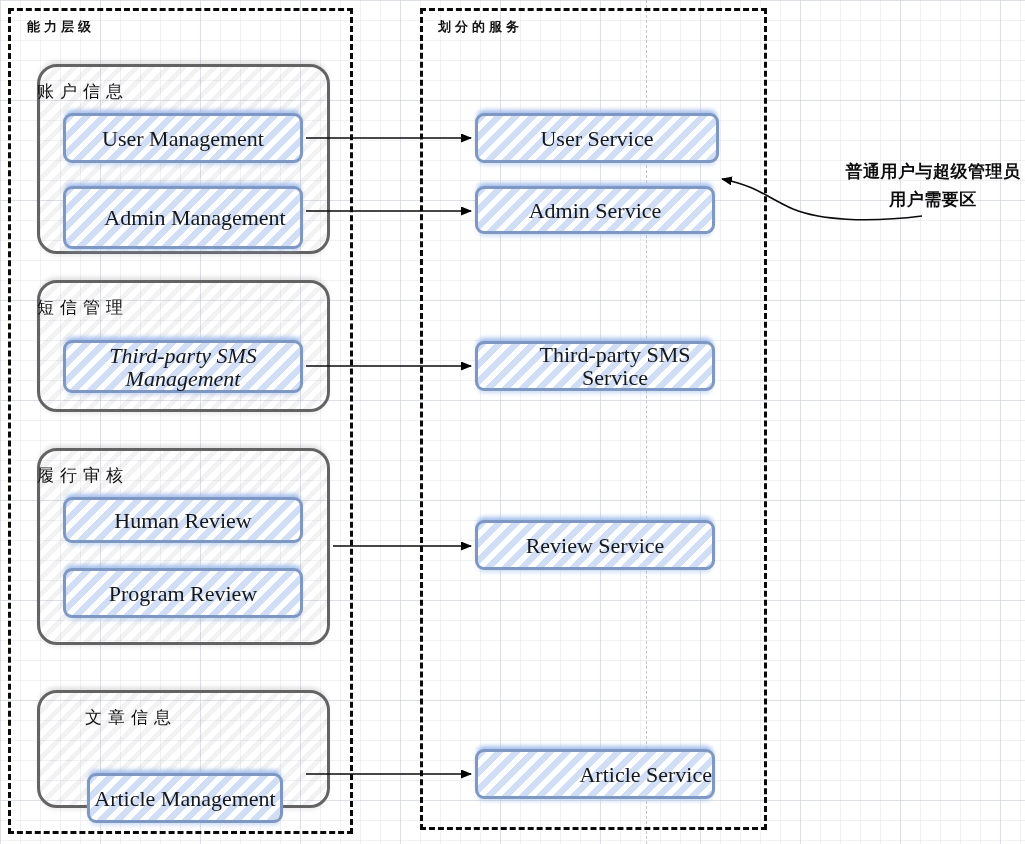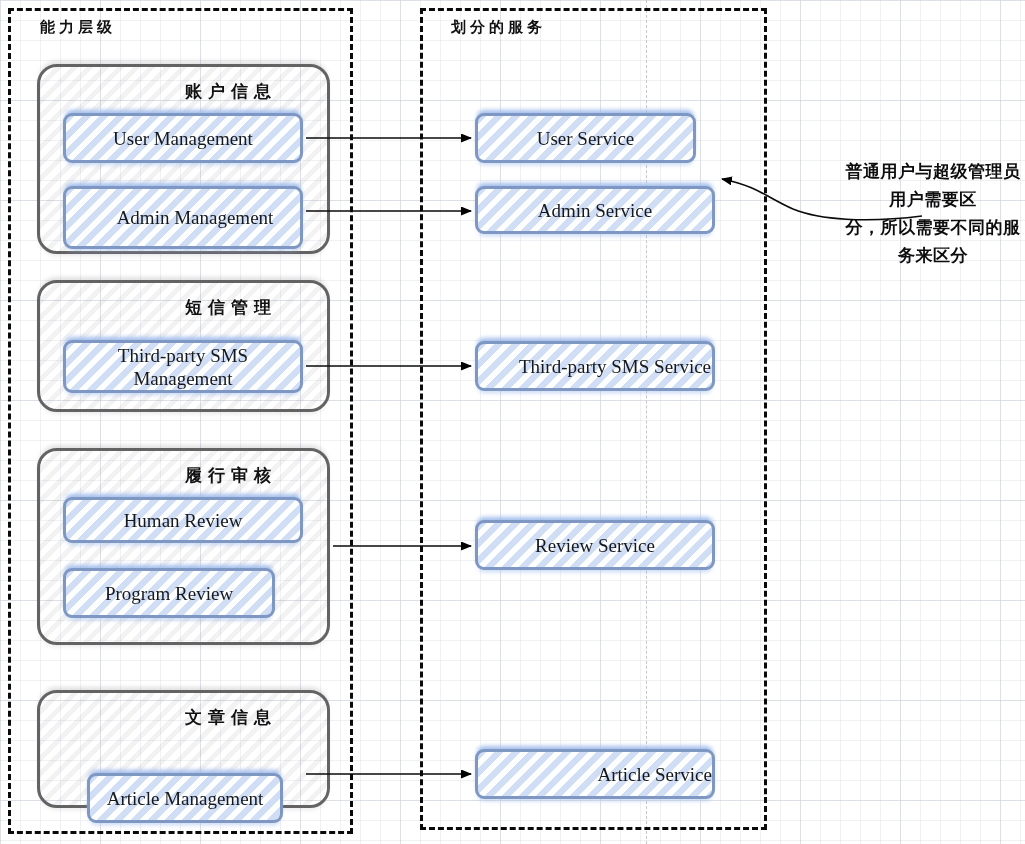--- a/index.html
+++ b/index.html
@@ -20,44 +20,44 @@
   .guide-line{
     position:absolute;left:646px;top:0;height:844px;width:0;
     border-left:1px dashed #c6c6c6;z-index:0;
   }
   .container{
     position:absolute;border:3px dashed #0a0a0a;background:transparent;
     box-sizing:border-box;z-index:1;
   }
   .ctitle{
     position:absolute;font-family:"DejaVu Sans","Liberation Sans",sans-serif;
-    font-weight:bold;font-size:15px;letter-spacing:4px;color:#111;z-index:2;white-space:nowrap;margin-left:13px;
+    font-weight:bold;font-size:13px;letter-spacing:4px;color:#111;z-index:2;white-space:nowrap;
   }
   .group{
     position:absolute;box-sizing:border-box;z-index:1;
     border:3.5px solid #636363;border-radius:20px;
     background-image:repeating-linear-gradient(135deg, rgba(130,130,135,.10) 0 5px, rgba(255,255,255,0) 5px 11px);
     box-shadow:0 -5px 4px -2px rgba(90,90,95,.18), 0 5px 4px -3px rgba(90,90,95,.12);
   }
   .gtitle{
-    position:absolute;width:240px;text-align:right;
+    position:absolute;width:240px;text-align:left;
     font-family:"DejaVu Sans","Liberation Sans",sans-serif;
-    font-weight:bold;font-size:17px;letter-spacing:6px;color:#111;z-index:2;white-space:nowrap;
+    font-weight:normal;font-size:17px;letter-spacing:6px;color:#111;z-index:2;white-space:nowrap;
   }
   .node{
     position:absolute;box-sizing:border-box;z-index:2;
     border:3px solid #7e97c3;border-radius:9px;
     background-color:#fdfeff;
     background-image:repeating-linear-gradient(135deg, rgba(147,178,231,.42) 0 6px, rgba(255,255,255,.15) 6px 12px);
     box-shadow:0 -5px 4px -2px rgba(158,188,235,.95), 0 5px 4px -3px rgba(158,188,235,.55);
     display:flex;align-items:center;justify-content:center;text-align:center;
-    font-size:19px;line-height:23px;color:#15181d;
+    font-size:22px;line-height:23px;color:#15181d;
   }
   .node .lbl{display:block;}
-  .node.wrap{padding:0 26px;}
+  .node.wrap{padding:0 26px;font-style:italic;}
   .annotation{
     position:absolute;left:840px;top:157px;width:186px;z-index:2;
     font-family:"DejaVu Sans","Liberation Sans",sans-serif;
     font-weight:bold;font-size:17px;letter-spacing:.5px;line-height:28px;
     text-align:center;color:#0d0d0d;
   }
   svg.arrows{position:absolute;left:0;top:0;z-index:5;pointer-events:none;}
 </style>
 </head>
 <body>
@@ -85,49 +85,48 @@
   <div class="gtitle" style="left:37px;top:296px;">短信管理</div>
   <div class="node wrap" style="left:63px;top:340px;width:240px;height:53px;">
     <span class="lbl">Third-party SMS Management</span>
   </div>
 
   <div class="group" style="left:37px;top:448px;width:293px;height:197px;"></div>
   <div class="gtitle" style="left:37px;top:464px;">履行审核</div>
   <div class="node" style="left:63px;top:497px;width:240px;height:46px;">
     <span class="lbl">Human Review</span>
   </div>
-  <div class="node" style="left:63px;top:568px;width:212px;height:50px;">
+  <div class="node" style="left:63px;top:568px;width:240px;height:50px;">
     <span class="lbl">Program Review</span>
   </div>
 
   <div class="group" style="left:37px;top:690px;width:293px;height:118px;"></div>
-  <div class="gtitle" style="left:37px;top:706px;">文章信息</div>
+  <div class="gtitle" style="left:37px;top:706px;padding-left:48px;">文章信息</div>
   <div class="node" style="left:63px;top:773px;width:196px;height:50px;margin-left:24px;">
     <span class="lbl">Article  Management</span>
   </div>
 
-  <div class="node" style="left:475px;top:113px;width:221px;height:50px;">
+  <div class="node" style="left:475px;top:113px;width:244px;height:50px;">
     <span class="lbl">User  Service</span>
   </div>
   <div class="node" style="left:475px;top:186px;width:240px;height:48px;">
     <span class="lbl">Admin  Service</span>
   </div>
   <div class="node" style="left:475px;top:341px;width:240px;height:50px;padding-left:40px;">
     <span class="lbl">Third-party SMS  Service</span>
   </div>
   <div class="node" style="left:475px;top:520px;width:240px;height:50px;">
     <span class="lbl">Review  Service</span>
   </div>
   <div class="node" style="left:475px;top:749px;width:240px;height:50px;justify-content:flex-end;">
     <span class="lbl">Article  Service</span>
   </div>
 
   <div class="annotation">
     <span style="display:block">普通用户与超级管理员用户需要区</span>
-    <span style="display:block">分，所以需要不同的服务来区分</span>
   </div>
 
   <svg class="arrows" width="1025" height="844" viewBox="0 0 1025 844">
     <defs>
       <marker id="arw" markerWidth="12" markerHeight="10" refX="10" refY="4.5" orient="auto" markerUnits="userSpaceOnUse">
         <path d="M0,0 L11,4.5 L0,9 z" fill="#000"></path>
       </marker>
     </defs>
     <line x1="306" y1="138" x2="471" y2="138" stroke="#0a0a0a" stroke-width="1.6" marker-end="url(#arw)"></line>
     <line x1="306" y1="211" x2="471" y2="211" stroke="#0a0a0a" stroke-width="1.6" marker-end="url(#arw)"></line>

